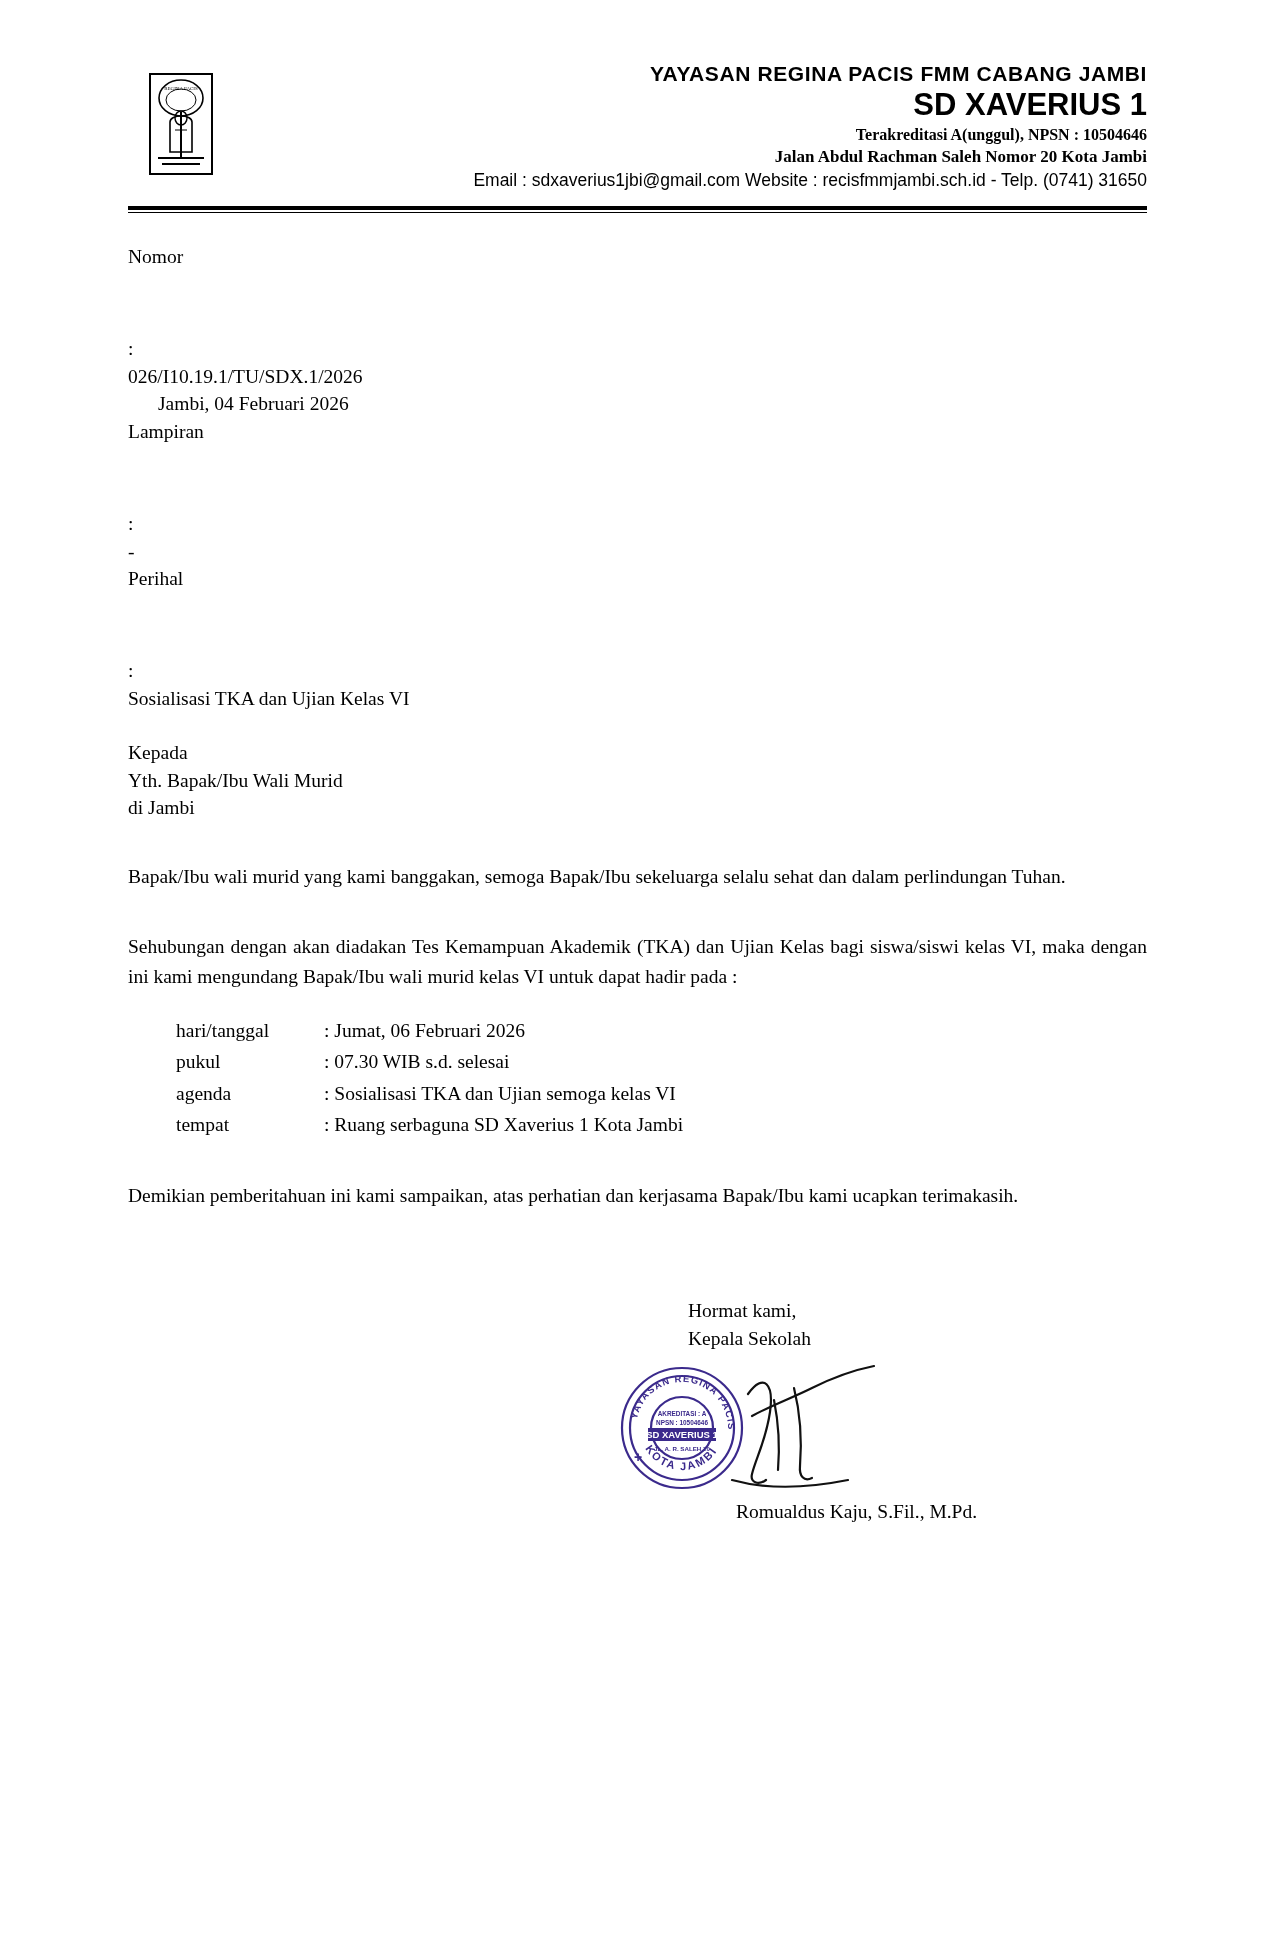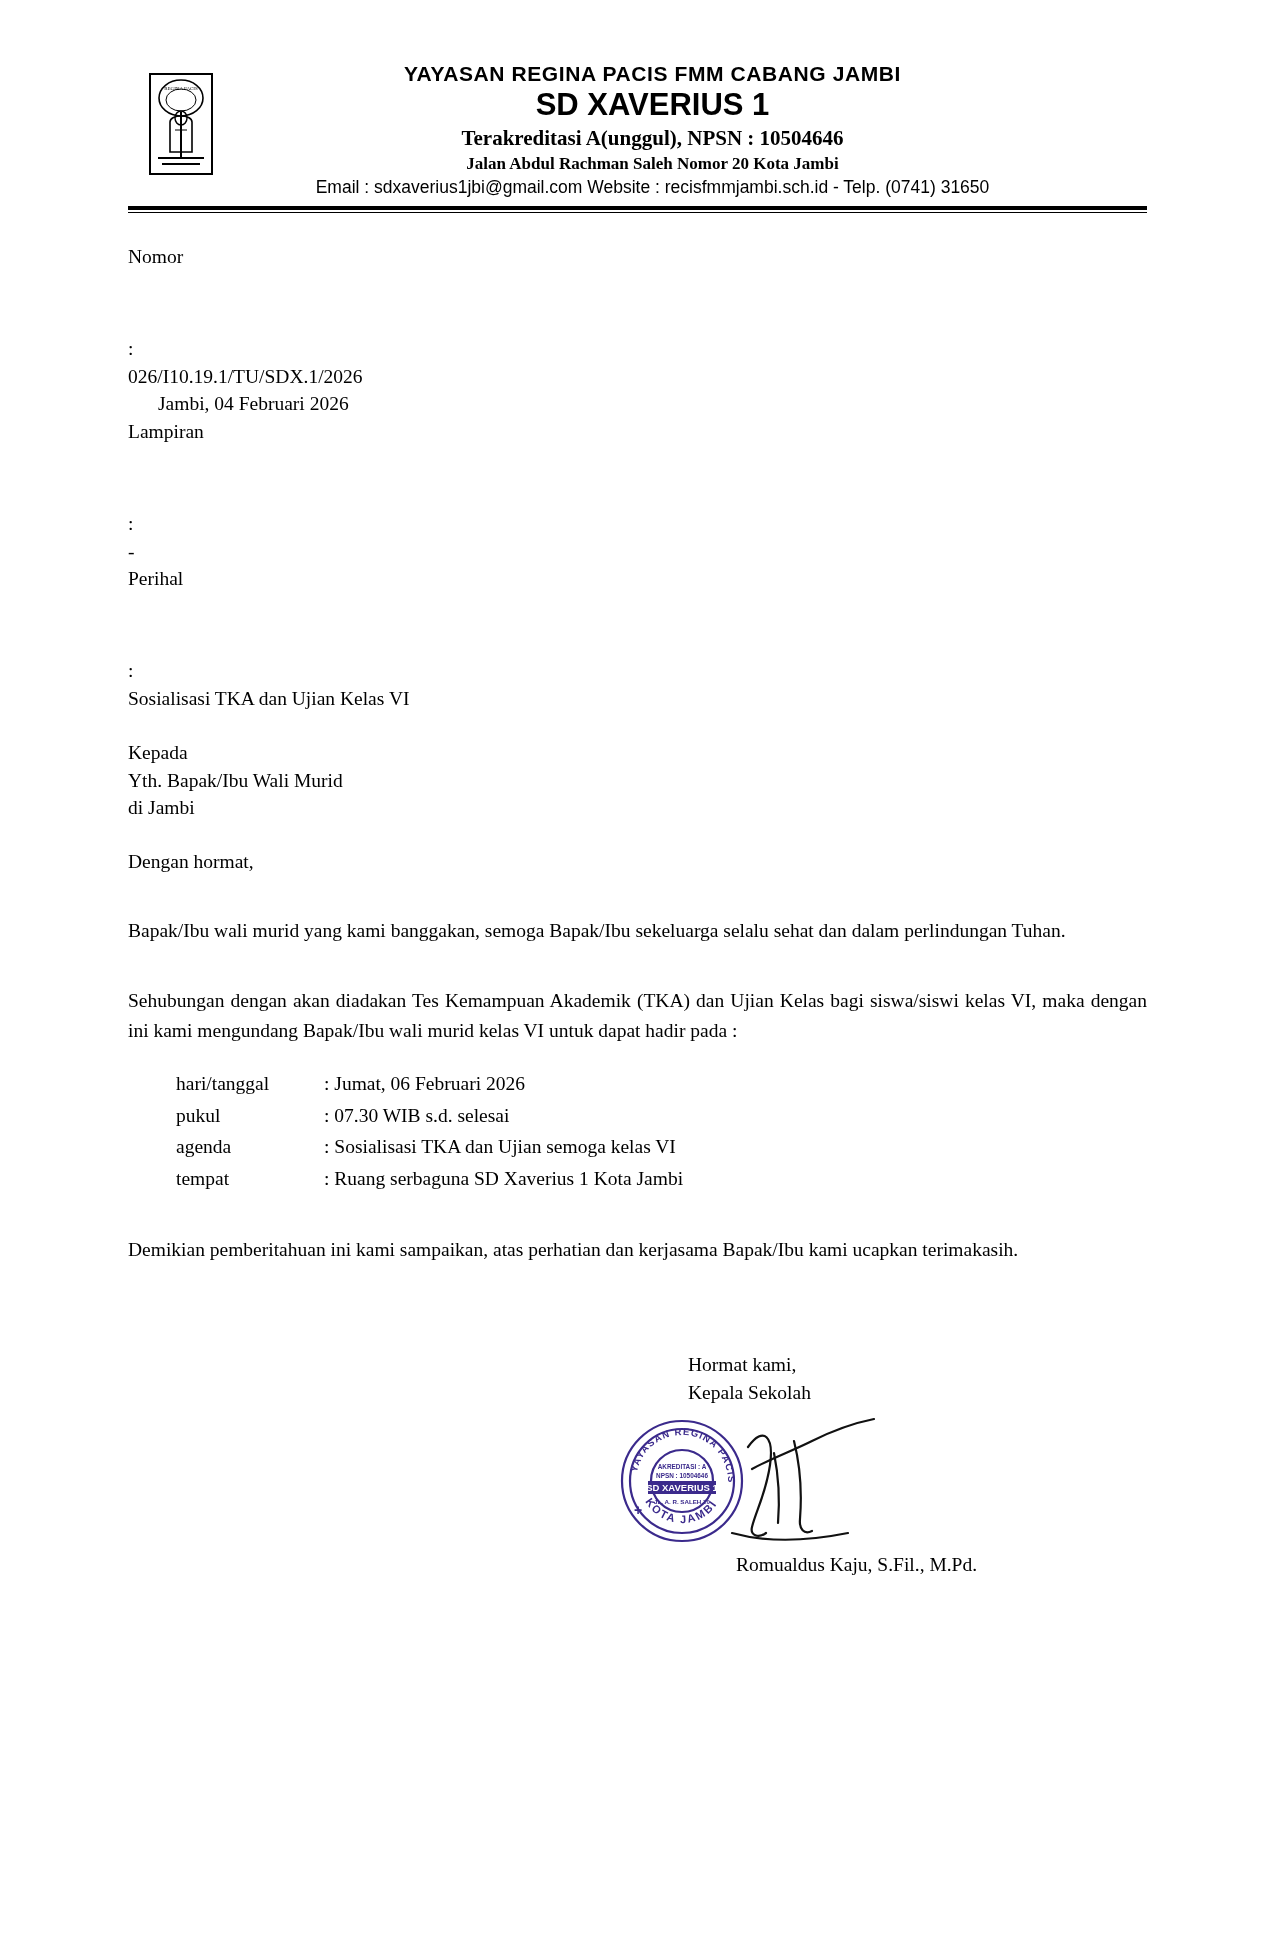--- a/index.html
+++ b/index.html
@@ -31,41 +31,41 @@
     min-height: 140px;
   }
   .logo {
     position: absolute;
     left: 20px;
     top: 10px;
     width: 66px;
     height: 104px;
   }
   .head-text {
-    text-align: center;
+    text-align: right;
     padding-left: 30px;
   }
   .head-line1 {
     font-family: "Liberation Sans", sans-serif;
     font-weight: bold;
     font-size: 21px;
     letter-spacing: 0.6px;
     line-height: 1.1;
   }
   .head-line2 {
     font-family: "Liberation Sans", sans-serif;
     font-weight: bold;
     font-size: 31px;
     line-height: 1.15;
     margin-top: 2px;
   }
   .head-line3 {
     font-family: "Liberation Serif", serif;
     font-weight: bold;
-    font-size: 21px;
+    font-size: 16px;
     margin-top: 3px;
   }
   .head-line4 {
     font-family: "Liberation Serif", serif;
     font-size: 17px;
     margin-top: 3px;
     font-weight: bold;
   }
   .head-line5 {
     font-family: Liberation Sans, sans-serif;
@@ -219,21 +219,20 @@
       <div class="meta-sep">:</div>
       <div class="meta-value">Sosialisasi TKA dan Ujian Kelas VI</div>
     </div>
 
     <div class="blk">
       <div class="blk-line">Kepada</div>
       <div class="blk-line">Yth. Bapak/Ibu Wali Murid</div>
       <div class="blk-line">di  Jambi</div>
     </div>
 
-    <div class="blk">Dengan hormat,</div>
 
     <div class="para">Bapak/Ibu wali murid yang kami banggakan, semoga Bapak/Ibu sekeluarga selalu sehat dan dalam perlindungan Tuhan.</div>
 
     <div class="para">Sehubungan dengan akan diadakan Tes Kemampuan Akademik (TKA) dan Ujian Kelas bagi siswa/siswi kelas VI, maka dengan ini kami mengundang Bapak/Ibu wali murid kelas VI untuk dapat hadir pada :</div>
 
     <div class="details">
       <div class="detail-row">
         <div class="detail-key">hari/tanggal</div>
         <div class="detail-val">: Jumat, 06 Februari 2026</div>
       </div>

